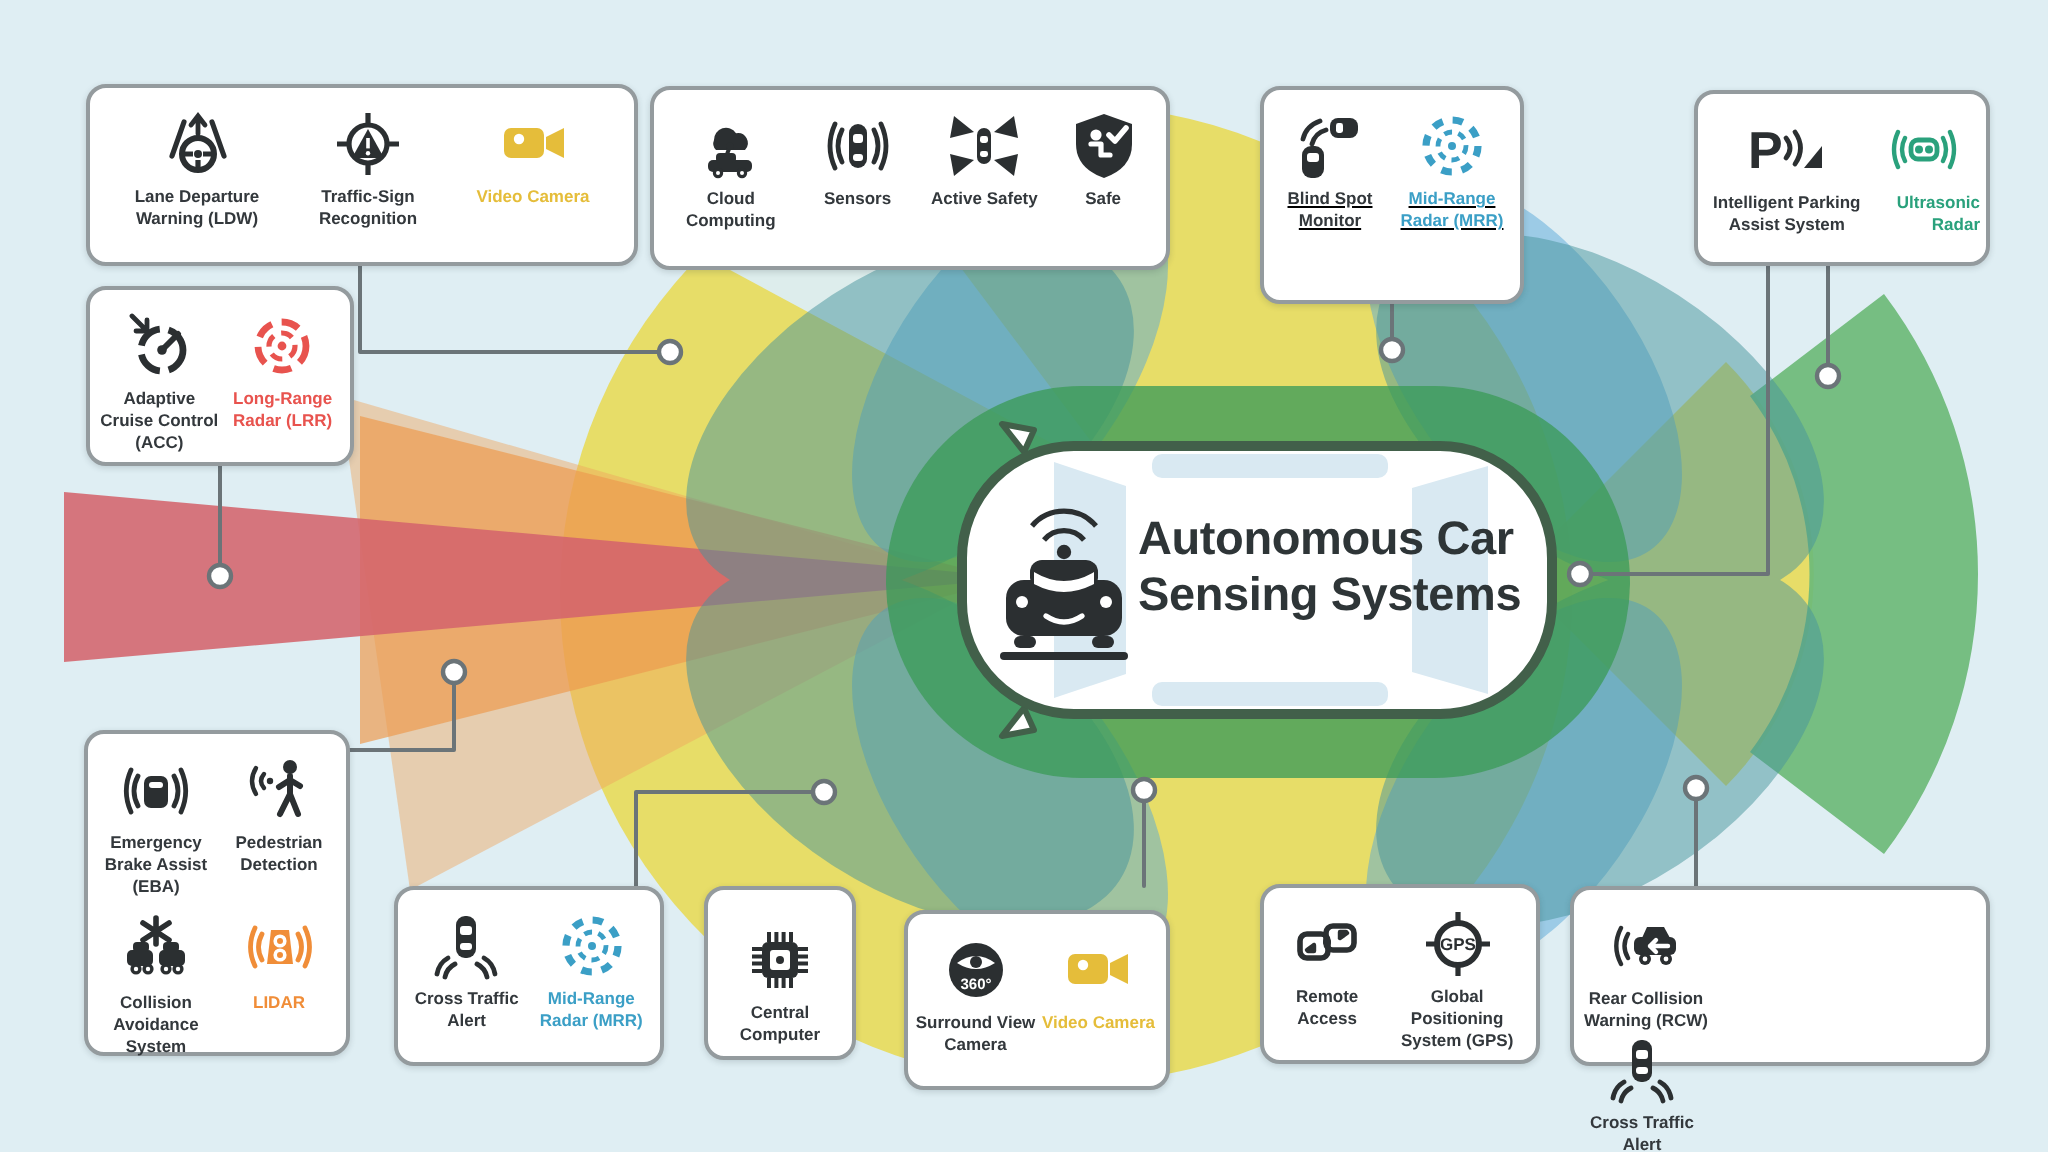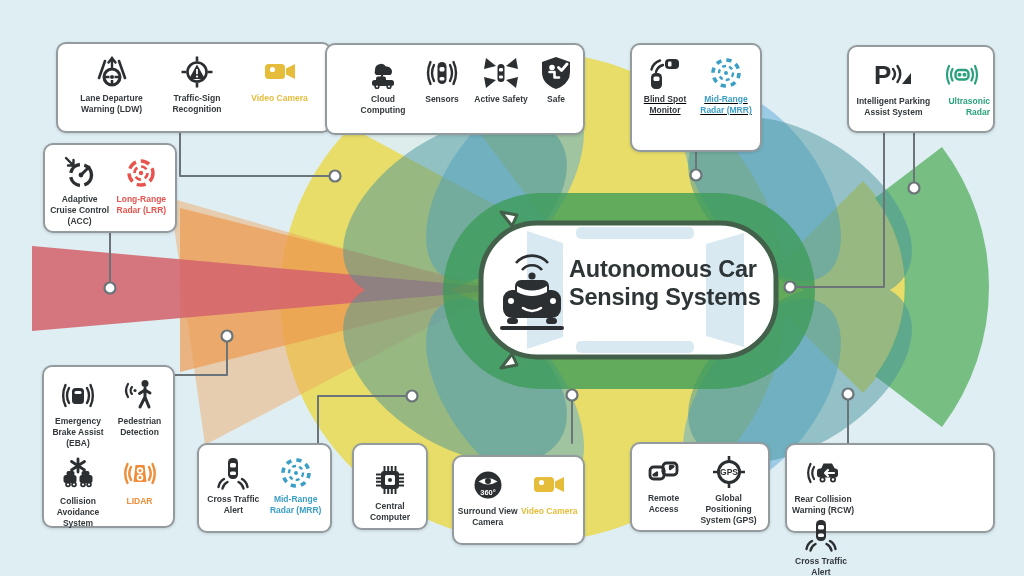--- a/index.html
+++ b/index.html
@@ -105,21 +105,21 @@
       <rect class="k" x="546" y="318" width="11" height="6" rx="3"></rect>
       <rect class="k" x="500" y="326" width="64" height="4" rx="2"></rect>
     </g>
   </svg>
 
   <div class="title">
     <div>Autonomous Car</div>
     <div>Sensing Systems</div>
   </div>
 
-  <div class="card" style="left:56px;top:42px;width:276px;height:91px;">
+  <div class="card" style="left:43px;top:42px;width:276px;height:91px;">
     <div class="item" style="width:76px">
       <div class="ic">
         <svg class="ico" width="36" height="36" viewBox="0 0 36 36">
           <path class="ks" stroke-width="2.6" stroke-linecap="round" d="M5 24 L11 7 M31 24 L25 7"></path>
           <path class="ks" stroke-width="2.4" stroke-linecap="round" d="M18 13 V5 M14.5 8.5 L18 4 L21.5 8.5"></path>
           <circle class="ks" stroke-width="3" cx="18" cy="23" r="8"></circle>
           <path class="ks" stroke-width="2.6" d="M10.5 23 h5 M25.5 23 h-5 M18 26 v4.5"></path>
           <circle class="k" cx="18" cy="23" r="2"></circle>
         </svg>
       </div>
@@ -223,21 +223,21 @@
           <circle cx="18" cy="13.5" r="2.4" fill="none" stroke="#fff" stroke-width="1.8"></circle>
           <circle cx="18" cy="20.5" r="2.4" fill="none" stroke="#fff" stroke-width="1.8"></circle>
           <path d="M9 10 Q5.5 16.5 9 23 M5.5 7 Q1 16.5 5.5 26" stroke="#f08d38" stroke-width="2.4" fill="none" stroke-linecap="round"></path>
           <path d="M27 10 Q30.5 16.5 27 23 M30.5 7 Q35 16.5 30.5 26" stroke="#f08d38" stroke-width="2.4" fill="none" stroke-linecap="round"></path>
         </svg>
       </div>
       <div class="lbl c-orange">LIDAR</div>
     </div>
   </div>
 
-  <div class="card" style="left:325px;top:43px;width:260px;height:92px;justify-content:flex-end;">
+  <div class="card" style="left:325px;top:43px;width:260px;height:92px;">
     <div class="item" style="width:62px">
       <div class="ic">
         <svg class="ico" width="36" height="36" viewBox="0 0 36 36">
           <path class="k" d="M10 15 a6 6 0 0 1 11 -3.4 a5 5 0 0 1 4.5 8.4 h-14.5 a4.6 4.6 0 0 1 -1 -5 z"></path>
           <path class="ks" stroke-width="2" d="M18 18 L15.5 25"></path>
           <circle class="k" cx="18" cy="18" r="1.8"></circle>
             <circle class="k" cx="15.5" cy="25" r="1.8"></circle>
           <rect class="k" x="7" y="25" width="22" height="6" rx="2.5"></rect>
           <rect class="k" x="11" y="21.5" width="10" height="5" rx="2"></rect>
           <circle class="k" cx="12" cy="31.5" r="2.6"></circle>

